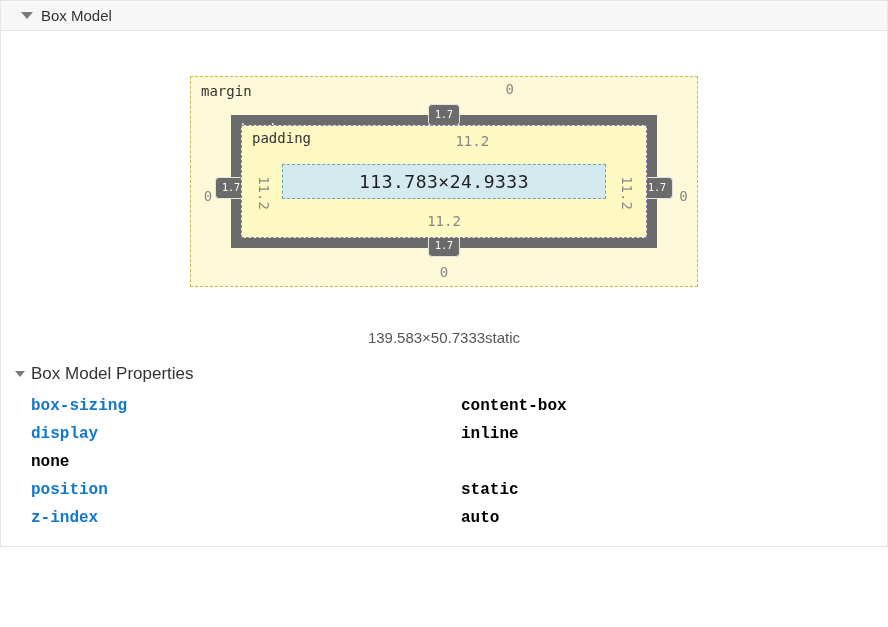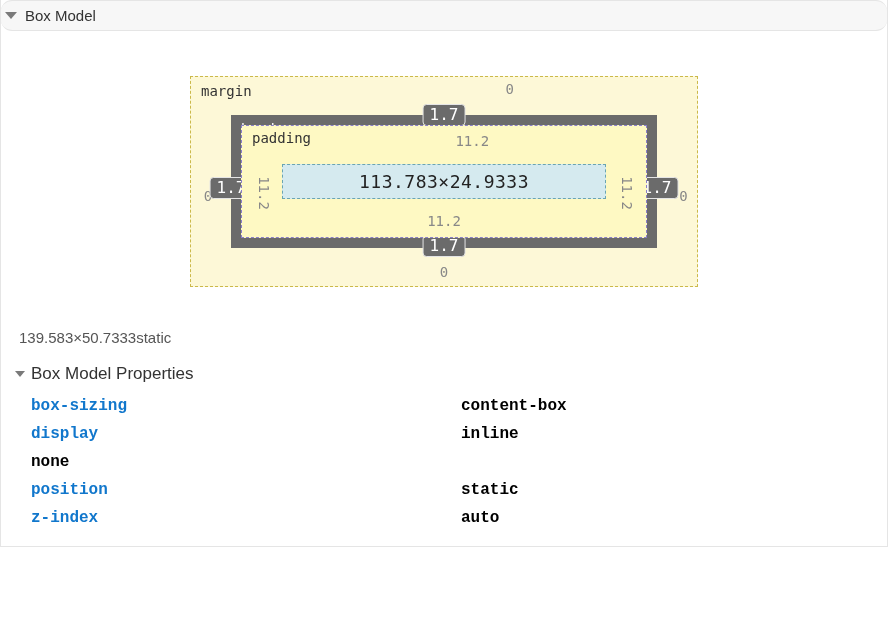--- a/index.html
+++ b/index.html
@@ -15,24 +15,23 @@
     border-left: 1px solid #e5e5e5;
     border-right: 1px solid #e5e5e5;
     border-bottom: 1px solid #e5e5e5;
   }
   .panel-header {
     display: flex;
     align-items: center;
     background: #f7f7f7;
     border-top: 1px solid #e5e5e5;
     border-bottom: 1px solid #e5e5e5;
-    padding: 6px 4px;
+    padding: 6px 20px;
     font-size: 15px;
     cursor: pointer;
-    border-radius: 11px;
   }
   .twisty {
     width: 0; height: 0;
     border-left: 6px solid transparent;
     border-right: 6px solid transparent;
     border-top: 7px solid #7a7a7a;
     margin-right: 8px;
   }
   .twisty-small {
     width: 0; height: 0;
@@ -103,29 +102,29 @@
   .bm-val-vert {
     writing-mode: vertical-rl;
     text-orientation: mixed;
   }
   .pill {
     background: #6b6b6b;
     color: #fff;
     border-radius: 4px;
     border: 1px solid #e5e5e5;
     padding: 0 6px;
-    font-size: 16px;
+    font-size: 10px;
     line-height: 20px;
     position: absolute;
     transform: translate(-50%, -50%);
     font-family: "Consolas","Menlo",monospace;
   }
   .dims-row {
     display: flex;
-    justify-content: flex-start;
+    justify-content: center;
     padding: 12px 18px;
     font-size: 15px;
     color: #555;
   }
   .section-header {
     display: flex;
     align-items: center;
     padding: 6px 14px 4px;
     font-size: 17px;
     color: #333;

